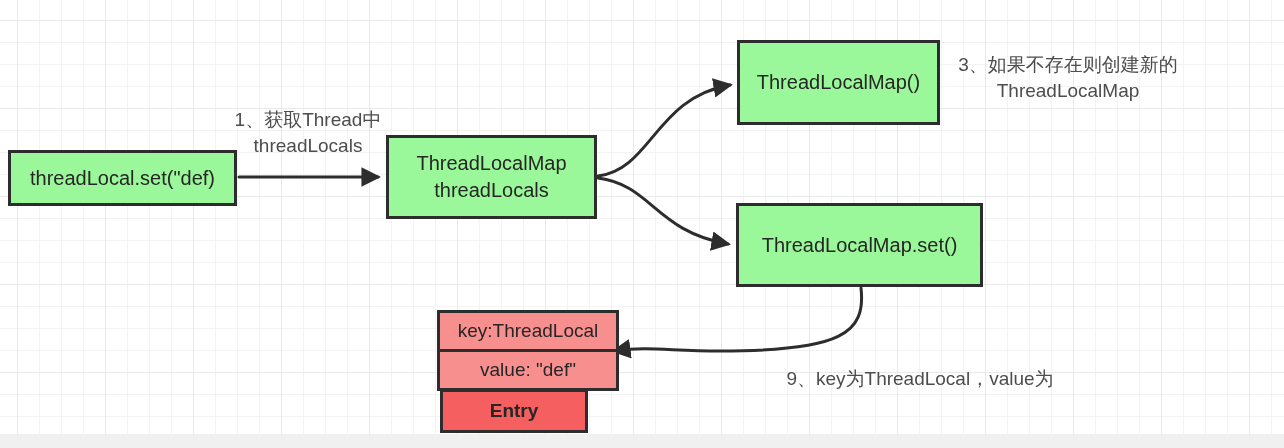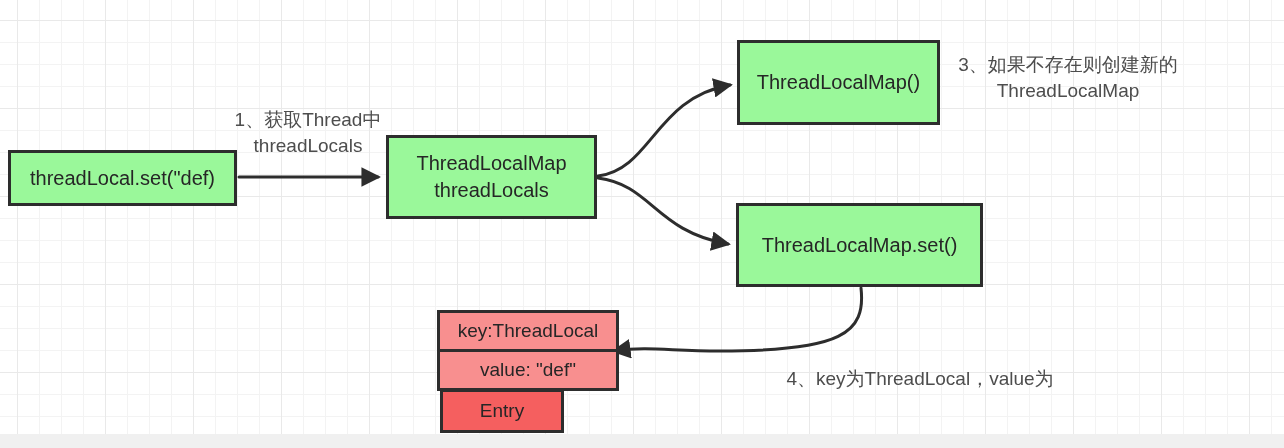--- a/index.html
+++ b/index.html
@@ -58,29 +58,30 @@
     background: var(--pink);
     color: var(--node_text);
     font-size: 19px;
     text-align: center;
     margin-left: 14px;
   }
   .entry-row { height: 36px; display: flex; align-items: center; justify-content: center; }
   .entry-row-key { border-bottom: 3px solid var(--border); }
   .entry-title {
     position: absolute;
-    left: 440px; top: 389px; width: 124px; height: 44px;
+    left: 440px; top: 389px; width: 148px; height: 44px;
     box-sizing: border-box;
     border: 3px solid var(--border);
     background: var(--red);
     color: var(--node_text);
     font-size: 19px;
     display: flex;
     align-items: center;
     justify-content: center;
+    font-weight: bold;
   }
   .footer-strip {
     position: absolute;
     left: 0; bottom: 0; width: 100%; height: 14px;
     background: var(--strip);
   }
 </style>
 </head>
 <body>
 
@@ -120,21 +121,21 @@
     <div>threadLocals</div>
   </div>
 
   <div class="annot annot-2">
     <div>3、如果不存在则创建新的</div>
     <div>ThreadLocalMap</div>
   </div>
 
 
   <div class="annot annot-4">
-    <div>4、key为ThreadLocal，value为</div>
+    <div>9、key为ThreadLocal，value为</div>
   </div>
 
   <div class="entry-stack">
     <div class="entry-row entry-row-key">key:ThreadLocal</div>
     <div class="entry-row">value: "def"</div>
   </div>
 
   <div class="entry-title">Entry</div>
 
   <div class="footer-strip"></div>

